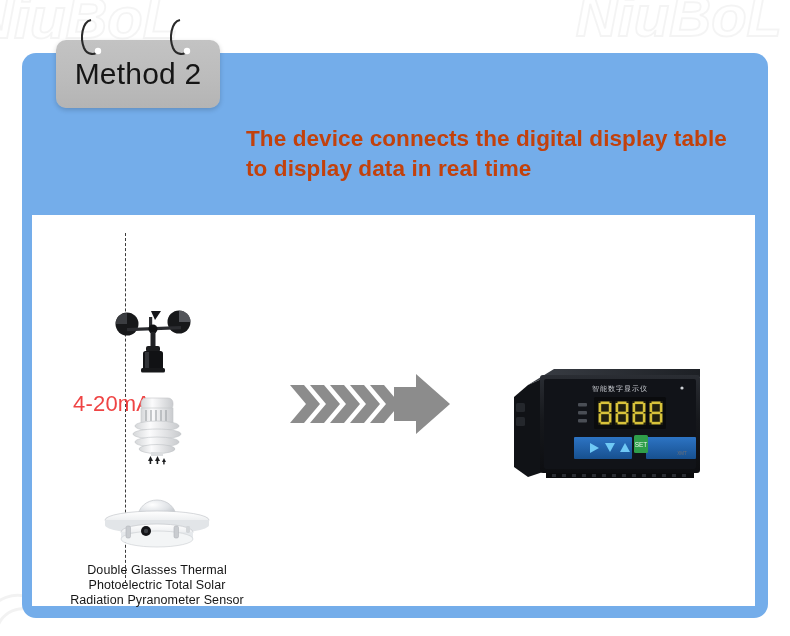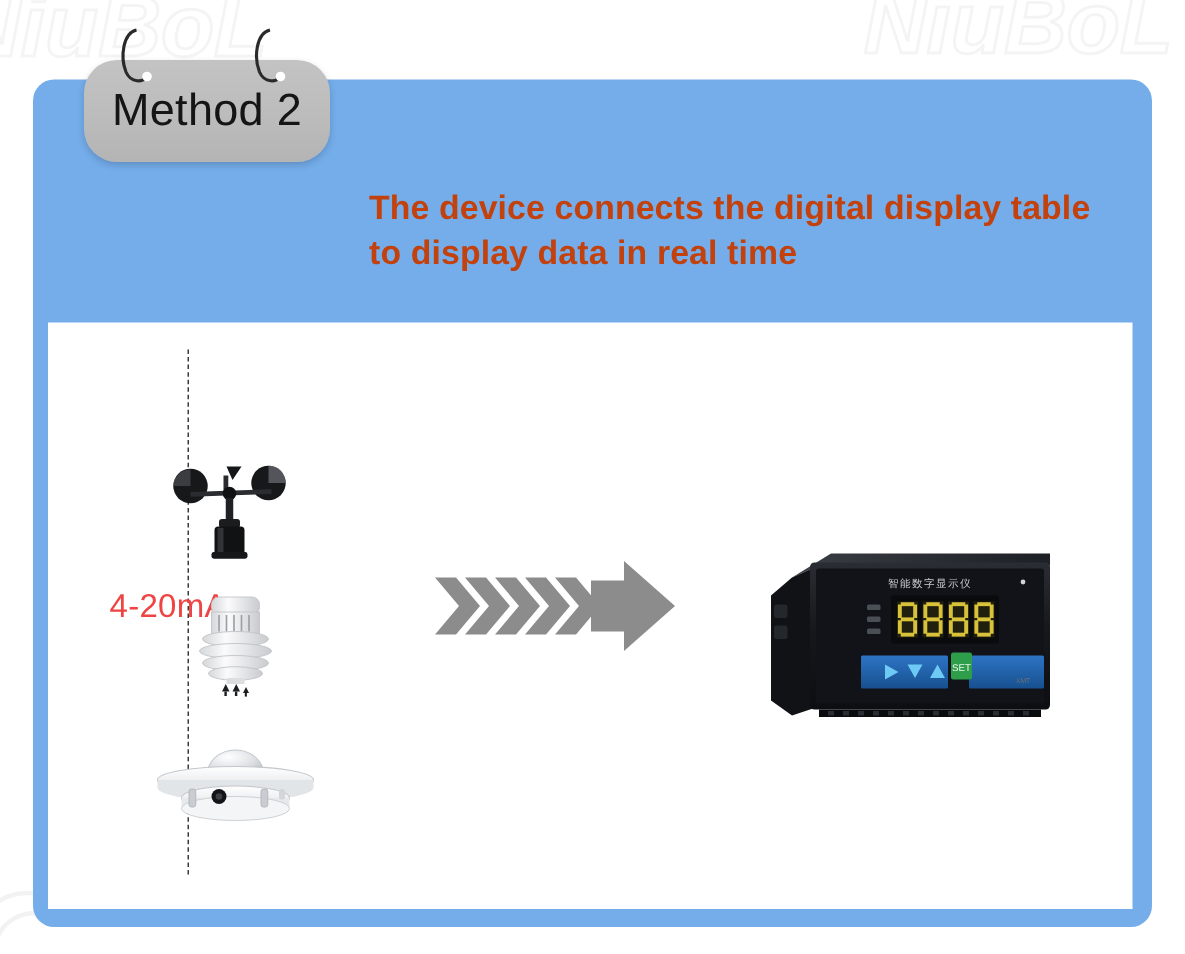--- a/index.html
+++ b/index.html
@@ -66,21 +66,21 @@
     height: 60px;
     pointer-events: none;
   }
   .method-tag {
     position: absolute;
     left: 56px;
     top: 40px;
     width: 164px;
     height: 68px;
     background: linear-gradient(180deg, #c3c3c3 0%, #bcbcbc 55%, #b4b4b4 100%);
-    border-radius: 22px;
+    border-radius: 10px;
     box-shadow: 0 2px 5px rgba(0,0,0,0.18);
     display: flex;
     align-items: center;
     justify-content: center;
   }
   .method-tag .label {
     font-size: 30px;
     color: #151515;
     font-family: "Liberation Sans", sans-serif;
     letter-spacing: 0.2px;
@@ -306,20 +306,25 @@
 
       <circle cx="64" cy="36" r="5" fill="#131417"></circle>
       <circle cx="64" cy="36" r="2.2" fill="#3c3f44"></circle>
 
       <g fill="#c9ccd0" stroke="#b0b4b8" stroke-width="0.6">
         <rect x="44" y="31" width="4.5" height="12" rx="1.6"></rect>
         <rect x="92" y="31" width="4.5" height="12" rx="1.6"></rect>
       </g>
       <rect x="104" y="31" width="4" height="7" rx="1.4" fill="#d3d6d9"></rect>
     </svg>
+    <div class="cap">
+      <div>Double Glasses Thermal</div>
+      <div>Photoelectric Total Solar</div>
+      <div>Radiation Pyranometer Sensor</div>
+    </div>
   </div>
 
   <svg class="flow-arrow" width="162" height="62" viewBox="0 0 162 62">
     <g fill="#8c8c8c">
       <path d="M0 12 L14 12 L30 31 L14 50 L0 50 L16 31 Z"></path>
       <path d="M20 12 L34 12 L50 31 L34 50 L20 50 L36 31 Z"></path>
       <path d="M40 12 L54 12 L70 31 L54 50 L40 50 L56 31 Z"></path>
       <path d="M60 12 L74 12 L90 31 L74 50 L60 50 L76 31 Z"></path>
       <path d="M80 12 L94 12 L110 31 L94 50 L80 50 L96 31 Z"></path>
       <path d="M104 14 L126 14 L126 1 L160 31 L126 61 L126 48 L104 48 Z"></path>

